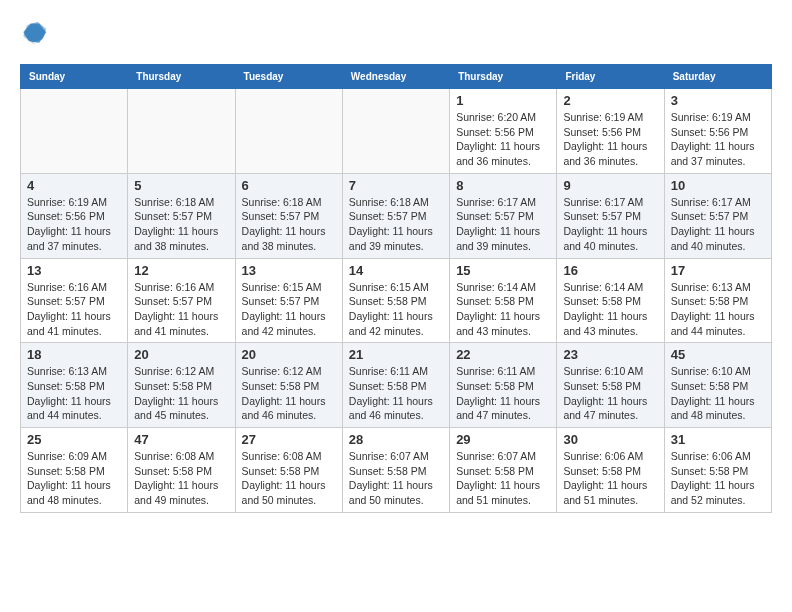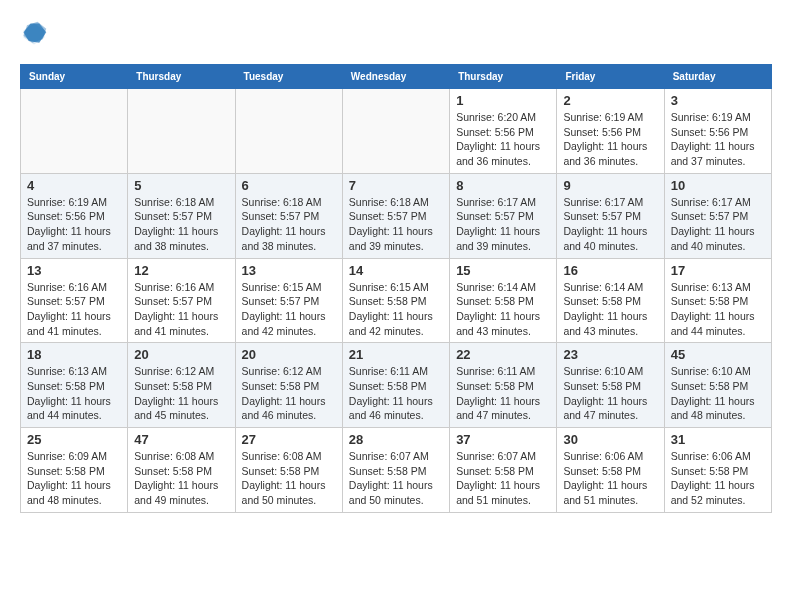--- a/index.html
+++ b/index.html
@@ -323,21 +323,21 @@
 and 50 minutes.</div>
         </td>
         <td>
           <span class="day-number">28</span>
           <div class="day-info" style="white-space: pre-line;">Sunrise: 6:07 AM
 Sunset: 5:58 PM
 Daylight: 11 hours
 and 50 minutes.</div>
         </td>
         <td>
-          <span class="day-number">37</span>
+          <span class="day-number">29</span>
           <div class="day-info" style="white-space: pre-line;">Sunrise: 6:07 AM
 Sunset: 5:58 PM
 Daylight: 11 hours
 and 51 minutes.</div>
         </td>
         <td>
           <span class="day-number">30</span>
           <div class="day-info" style="white-space: pre-line;">Sunrise: 6:06 AM
 Sunset: 5:58 PM
 Daylight: 11 hours

